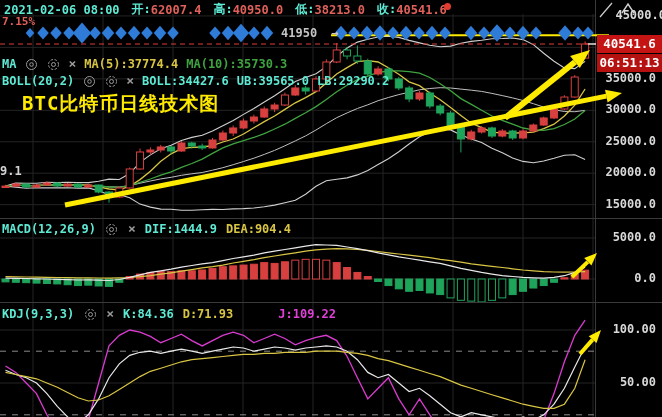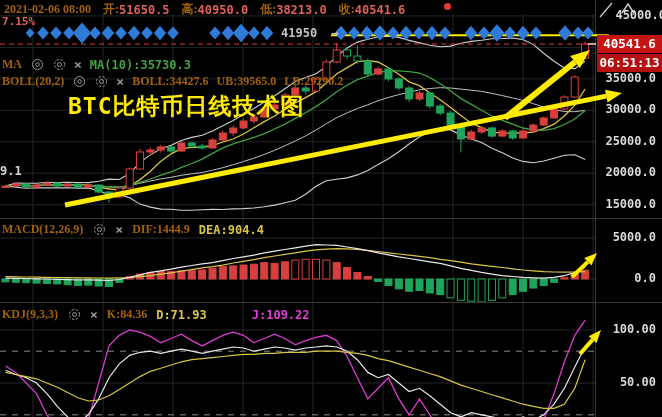--- a/index.html
+++ b/index.html
@@ -2,31 +2,31 @@
 <html><head>
 <meta charset="utf-8">
 <style>
   html,body{margin:0;padding:0;background:#000;}
   #root{position:relative;width:662px;height:417px;background:#000;overflow:hidden;
         font-family:"DejaVu Sans Mono","DejaVu Sans",sans-serif;}
   .abs{position:absolute;}
   .row{display:flex;align-items:center;white-space:nowrap;}
   .b{font-weight:bold;}
   .f11{font-size:11px;} .f12{font-size:12px;}
-  .c-wht{color:#a16207;font-family:Liberation Serif, serif;} .c-red{color:#e0605a;} .c-yel{color:#d9c544;}
+  .c-wht{color:#5eead4;} .c-red{color:#e0605a;} .c-yel{color:#d9c544;}
   .c-grn{color:#3fa33f;} .c-mag{color:#e040d8;padding-left:36px;} .c-gray{color:#c4c4c4;}
   .c-dimred{color:#c04444;}
   .icon{display:inline-flex;width:14px;height:14px;align-items:center;justify-content:center;}
   .xicon{color:#9a9a9a;font-size:13px;font-weight:bold;line-height:14px;}
   .ylab{position:absolute;left:598px;width:58px;text-align:right;color:#d9d9d9;
         font-weight:bold;font-size:12px;font-family:"DejaVu Sans Mono","DejaVu Sans",sans-serif;}
   .badge{position:absolute;left:597px;width:65px;text-align:center;color:#fff;
          font-weight:bold;font-size:12.5px;line-height:18px;
          font-family:"DejaVu Sans Mono","DejaVu Sans",sans-serif;}
-  #title{color:#ffeb00;font-size:23px;font-weight:bold;letter-spacing:1px;margin-left:46px;}
+  #title{color:#ffeb00;font-size:19px;font-weight:bold;letter-spacing:1px;}
 </style>
 </head>
 <body>
 
 <div id="root">
 
   <svg id="chart-svg" class="abs" style="left:0;top:0" width="662" height="417">
       <line x1="33" y1="14" x2="33" y2="417" stroke="#242424"></line>
       <line x1="103" y1="14" x2="103" y2="417" stroke="#242424"></line>
       <line x1="173" y1="14" x2="173" y2="417" stroke="#242424"></line>
@@ -301,21 +301,21 @@
         <polygon points="601.0,330.0 588.7,336.2 596.5,343.1" fill="#ffeb00"></polygon>
       </g>
       <polyline points="622,13 628,4 634,13" fill="none" stroke="#cfcfcf" stroke-width="1.4"></polyline>
       <line x1="600" y1="17" x2="612" y2="3" stroke="#cfcfcf" stroke-width="1.2"></line>
     </svg>
 
   <div class="abs row f12 b" style="left:4px;top:1px;gap:12px">
     <span class="c-wht">2021-02-06 08:00</span>
     <span class="row">
         <span class="c-wht">开:</span>
-        <span class="c-red">51650.5</span>
+        <span class="c-red">62007.4</span>
       </span>
     <span class="row">
         <span class="c-wht">高:</span>
         <span class="c-red">40950.0</span>
       </span>
     <span class="row">
         <span class="c-wht">低:</span>
         <span class="c-red">38213.0</span>
       </span>
     <span class="row">
@@ -335,20 +335,21 @@
           <circle cx="6.5" cy="6.5" r="1.8" fill="none" stroke="#9a9a9a"></circle>
         </svg>
       </span>
     <span class="icon">
       <svg width="13" height="13">
           <circle cx="6.5" cy="6.5" r="5" fill="none" stroke="#9a9a9a" stroke-dasharray="2.4,1.6"></circle>
           <circle cx="6.5" cy="6.5" r="2" fill="none" stroke="#9a9a9a"></circle>
         </svg>
       </span>
     <span class="xicon">×</span>
+    <span class="c-yel">MA(5):37774.4</span>
     <span class="c-grn">MA(10):35730.3</span>
   </div>
 
   <div class="abs row f12 b" style="left:2px;top:74px;gap:8px">
     <span class="c-wht">BOLL(20,2)</span>
     <span class="icon">
       <svg width="13" height="13">
           <circle cx="6.5" cy="6.5" r="5" fill="none" stroke="#9a9a9a"></circle>
           <circle cx="6.5" cy="6.5" r="1.8" fill="none" stroke="#9a9a9a"></circle>
         </svg>

